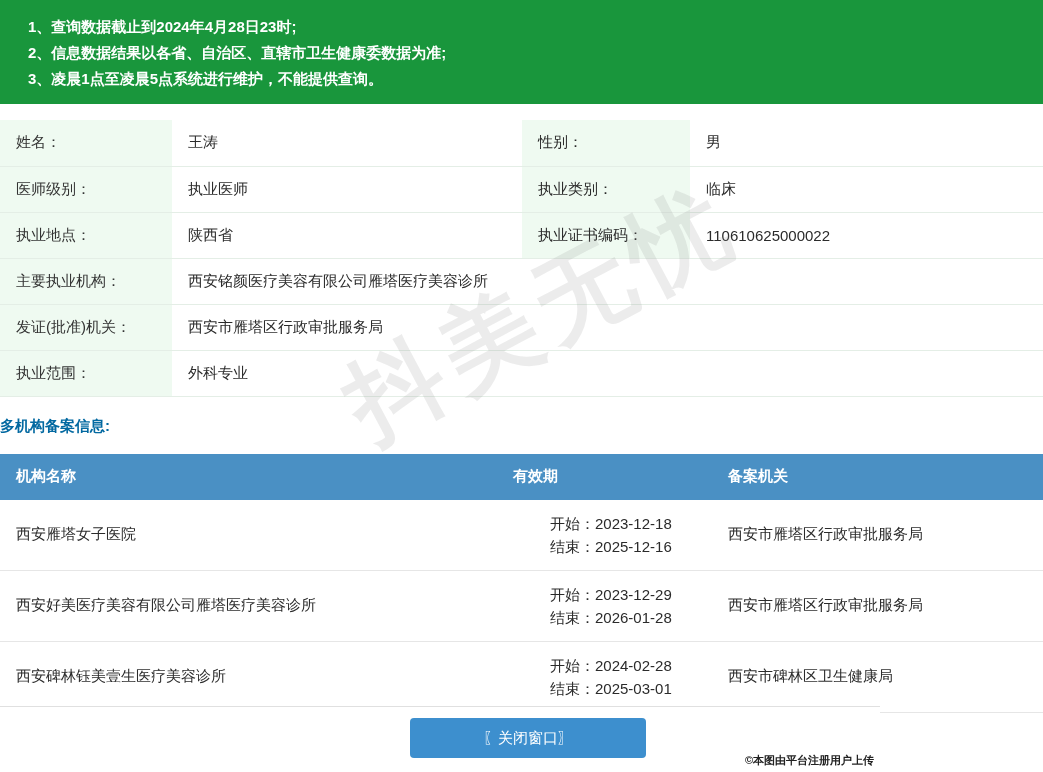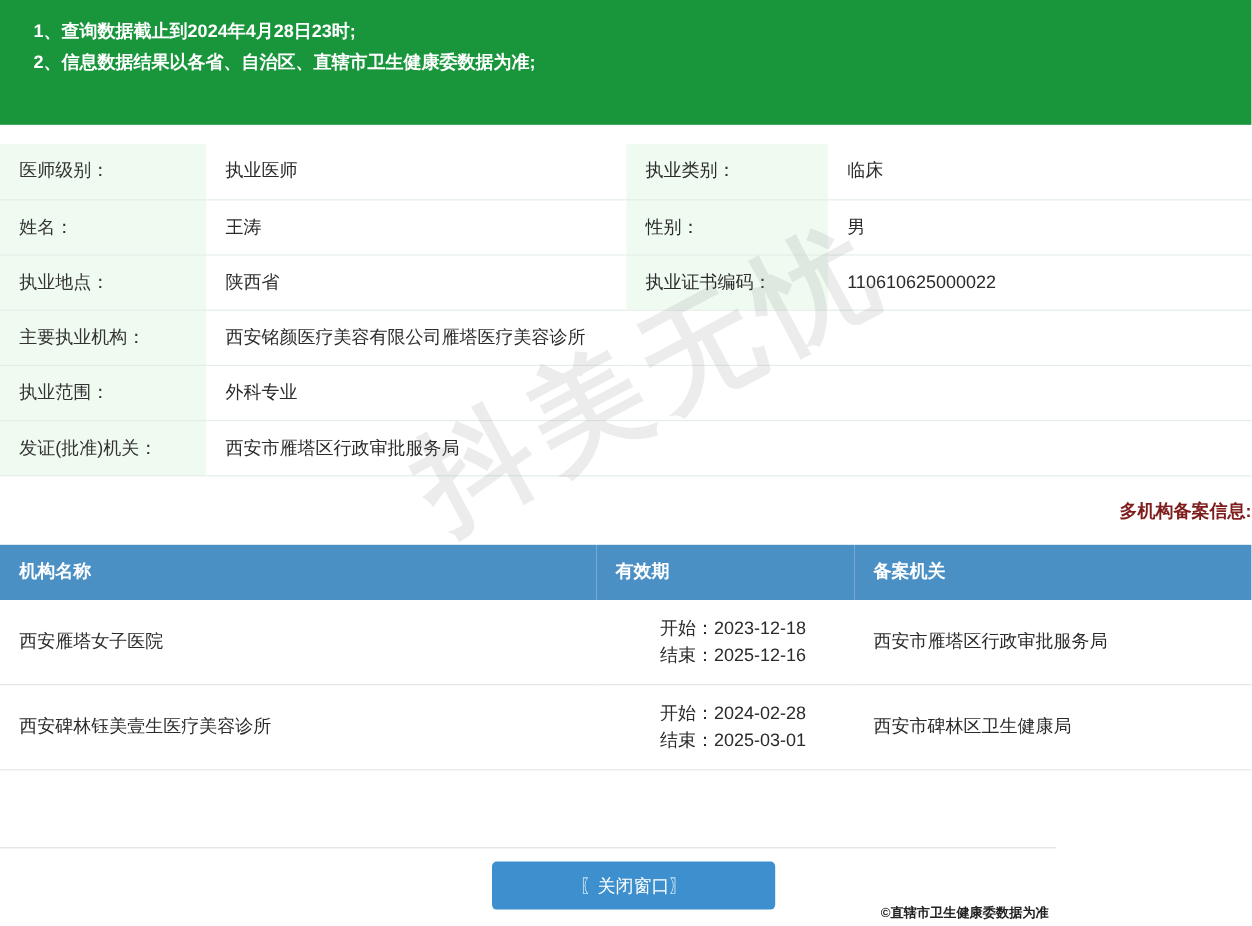--- a/index.html
+++ b/index.html
@@ -48,24 +48,24 @@
     width: 172px;
     color: #333;
   }
   td.val { background: #ffffff; }
   td.val.v1 { width: 350px; }
   td.lbl2 { background: #effaf1; width: 168px; }
   td.val2 { background: #ffffff; }
 
   
   .sub-head {
-    text-align: right;
-    font-size: 15px;
-    font-weight: bold;
-    color: #7f1d1d;
+    text-align: left;
+    font-size: 15px;
+    font-weight: bold;
+    color: #0369a1;
     padding: 20px 0 18px 0;
   }
 
   
   .filing-table {
     width: 1043px;
     border-collapse: collapse;
     table-layout: fixed;
   }
   .filing-table thead th {
@@ -141,54 +141,55 @@
 </style>
 </head>
 <body>
 
 <div class="page">
 
   <div class="notice">
     <ol>
       <li>1、查询数据截止到2024年4月28日23时;</li>
       <li>2、信息数据结果以各省、自治区、直辖市卫生健康委数据为准;</li>
+      <li>3、凌晨1点至凌晨5点系统进行维护，不能提供查询。</li>
     </ol>
   </div>
 
   <table class="info-table">
     <tbody>
+      <tr>
+        <td class="lbl">姓名：</td>
+        <td class="val v1">王涛</td>
+        <td class="lbl2">性别：</td>
+        <td class="val2">男</td>
+      </tr>
       <tr>
         <td class="lbl">医师级别：</td>
         <td class="val v1">执业医师</td>
         <td class="lbl2">执业类别：</td>
         <td class="val2">临床</td>
       </tr>
       <tr>
-        <td class="lbl">姓名：</td>
-        <td class="val v1">王涛</td>
-        <td class="lbl2">性别：</td>
-        <td class="val2">男</td>
-      </tr>
-      <tr>
         <td class="lbl">执业地点：</td>
         <td class="val v1">陕西省</td>
         <td class="lbl2">执业证书编码：</td>
         <td class="val2">110610625000022</td>
       </tr>
       <tr>
         <td class="lbl">主要执业机构：</td>
         <td class="val" colspan="3">西安铭颜医疗美容有限公司雁塔医疗美容诊所</td>
       </tr>
       <tr>
+        <td class="lbl">发证(批准)机关：</td>
+        <td class="val" colspan="3">西安市雁塔区行政审批服务局</td>
+      </tr>
+      <tr>
         <td class="lbl">执业范围：</td>
         <td class="val" colspan="3">外科专业</td>
-      </tr>
-      <tr>
-        <td class="lbl">发证(批准)机关：</td>
-        <td class="val" colspan="3">西安市雁塔区行政审批服务局</td>
       </tr>
     </tbody>
   </table>
 
   <div class="sub-head">多机构备案信息:</div>
 
   <table class="filing-table">
     <thead>
       <tr>
         <th class="c1">机构名称</th>
@@ -203,34 +204,46 @@
           <div class="date-line">
             <span class="date-lbl">开始：</span><span>2023-12-18</span>
           </div>
           <div class="date-line">
             <span class="date-lbl">结束：</span><span>2025-12-16</span>
           </div>
         </td>
         <td>西安市雁塔区行政审批服务局</td>
       </tr>
       <tr>
+        <td>西安好美医疗美容有限公司雁塔医疗美容诊所</td>
+        <td>
+          <div class="date-line">
+            <span class="date-lbl">开始：</span><span>2023-12-29</span>
+          </div>
+          <div class="date-line">
+            <span class="date-lbl">结束：</span><span>2026-01-28</span>
+          </div>
+        </td>
+        <td>西安市雁塔区行政审批服务局</td>
+      </tr>
+      <tr>
         <td>西安碑林钰美壹生医疗美容诊所</td>
         <td>
           <div class="date-line">
             <span class="date-lbl">开始：</span><span>2024-02-28</span>
           </div>
           <div class="date-line">
             <span class="date-lbl">结束：</span><span>2025-03-01</span>
           </div>
         </td>
         <td>西安市碑林区卫生健康局</td>
       </tr>
     </tbody>
   </table>
 
   <div class="watermark">抖美无忧</div>
 
   <div class="footer">
     <button class="close-btn">〖关闭窗口〗</button>
-    <div class="copyright">©直辖市卫生健康委数据为准</div>
+    <div class="copyright">©本图由平台注册用户上传</div>
   </div>
 
 </div>
 
 </body></html>

